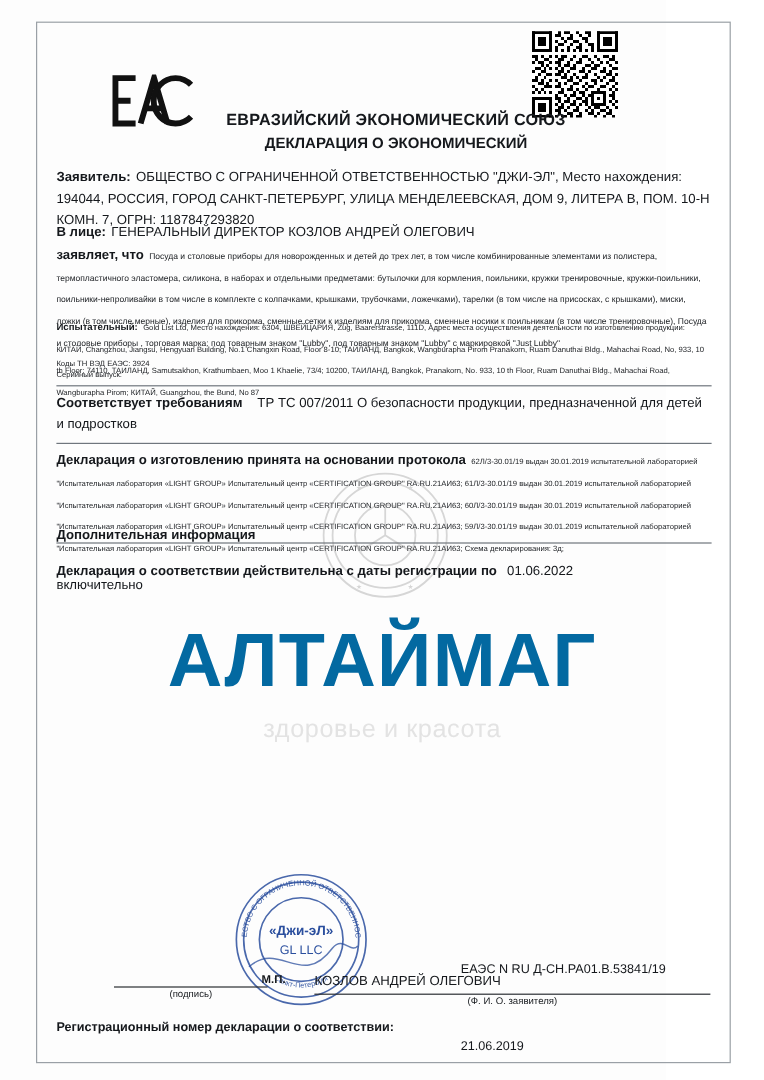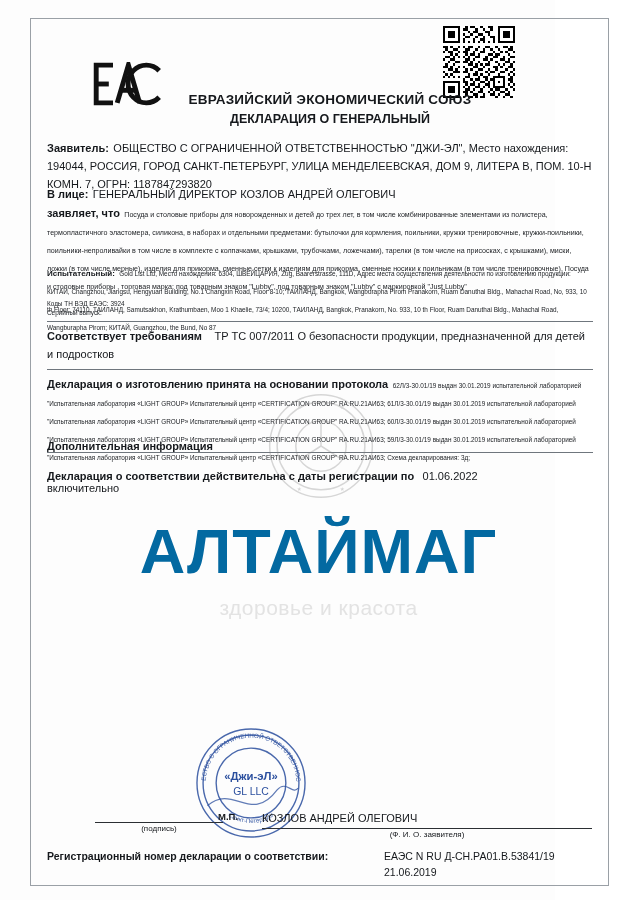--- a/index.html
+++ b/index.html
@@ -422,21 +422,21 @@
 
         <path d="M36 58 L52 4 L68 58"></path>
         <path d="M42 40 H62"></path>
 
         <path d="M96 12 A26 27 0 1 0 96 50"></path>
       </g>
     </svg>
   </div>
 
   <div class="title1">ЕВРАЗИЙСКИЙ ЭКОНОМИЧЕСКИЙ СОЮЗ</div>
-  <div class="title2">ДЕКЛАРАЦИЯ О ГЕНЕРАЛЬНЫЙ</div>
+  <div class="title2">ДЕКЛАРАЦИЯ О ЭКОНОМИЧЕСКИЙ</div>
 
   <div class="block" style="top:138px;">
     <span class="lbl">Заявитель:</span>
     <span class="val">ОБЩЕСТВО С ОГРАНИЧЕННОЙ ОТВЕТСТВЕННОСТЬЮ "ДЖИ-ЭЛ", Место нахождения: 194044, РОССИЯ, ГОРОД САНКТ-ПЕТЕРБУРГ, УЛИЦА МЕНДЕЛЕЕВСКАЯ, ДОМ 9, ЛИТЕРА В, ПОМ. 10-Н КОМН. 7, ОГРН: 1187847293820</span>
   </div>
 
   <div class="block" style="top:184px;">
     <span class="lbl">В лице:</span>
     <span class="val">ГЕНЕРАЛЬНЫЙ ДИРЕКТОР КОЗЛОВ АНДРЕЙ ОЛЕГОВИЧ</span>
   </div>
@@ -526,17 +526,17 @@
 
   <div class="mp">М.П.</div>
   <div class="sig-line" style="left:95px; top:822px; width:128px;"></div>
   <div class="small-cap" style="position:absolute; left:95px; top:824px; width:128px;">(подпись)</div>
 
   <div class="name-right">КОЗЛОВ АНДРЕЙ ОЛЕГОВИЧ</div>
   <div class="sig-line" style="left:262px; top:828px; width:330px;"></div>
   <div class="small-cap" style="position:absolute; left:262px; top:830px; width:330px;">(Ф. И. О. заявителя)</div>
 
   <div class="f-lbl" style="left:47px; top:850px;">Регистрационный номер декларации о соответствии:</div>
-  <div class="f-val" style="left:384px; top:850px;">ЕАЭС N RU Д-CH.РА01.В.53841/19</div>
+  <div class="f-val" style="left:384px; top:802px;">ЕАЭС N RU Д-CH.РА01.В.53841/19</div>
 
   <div class="f-val" style="left:384px; top:866px;">21.06.2019</div>
 
 </div>
 
 </body></html>

